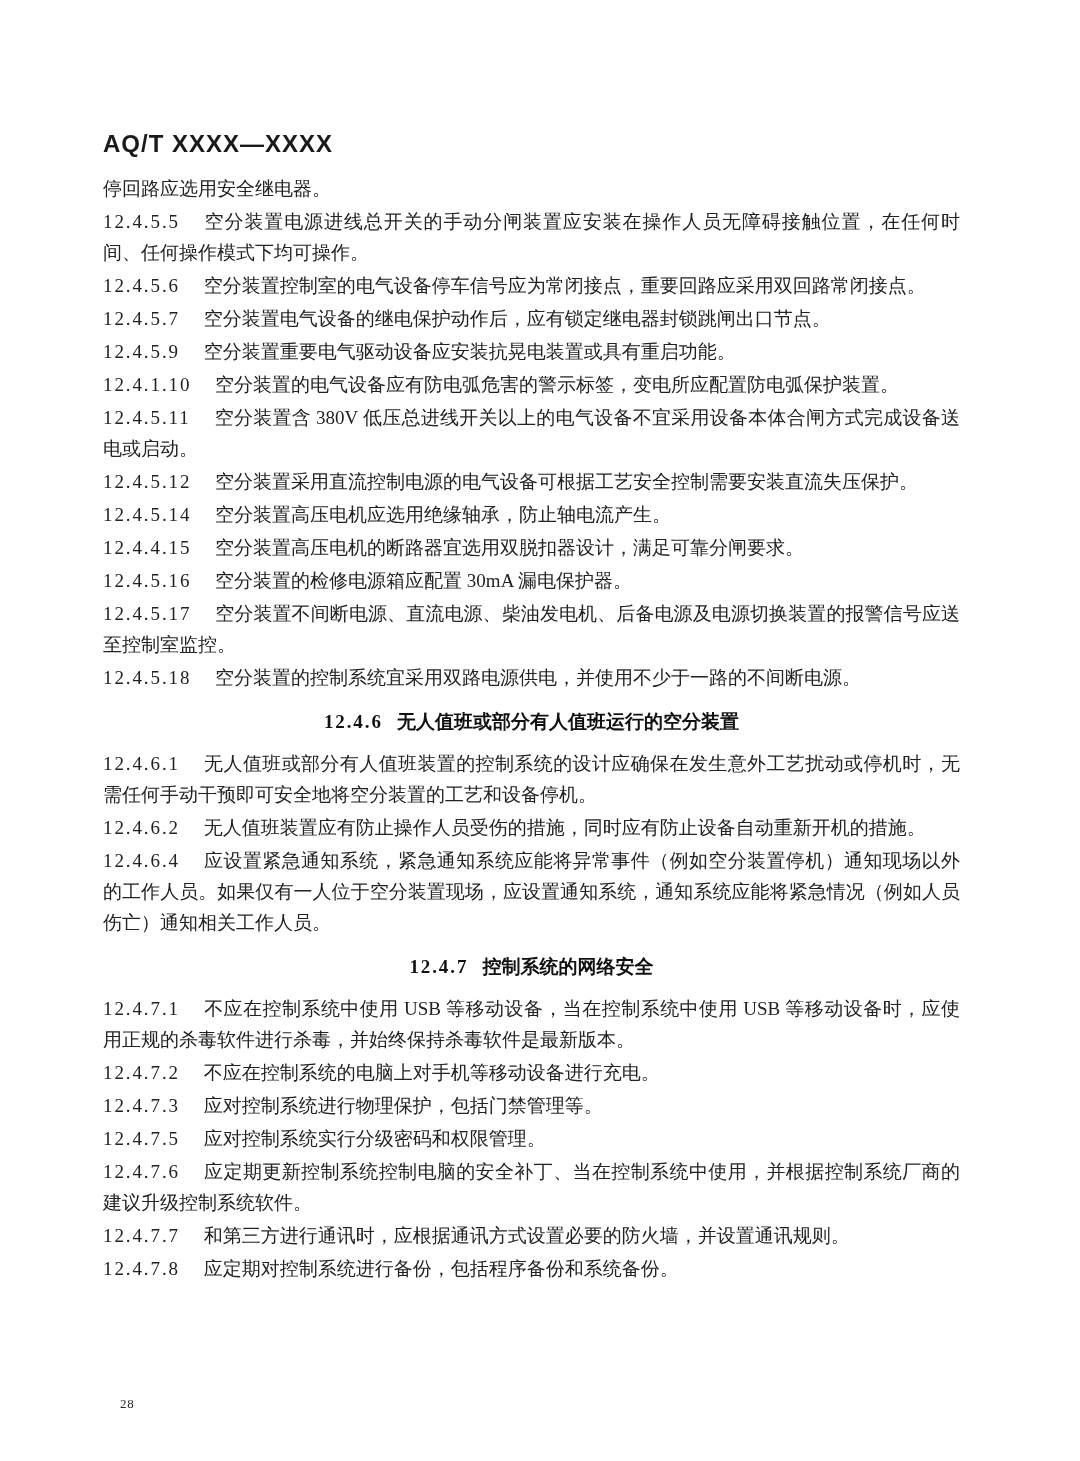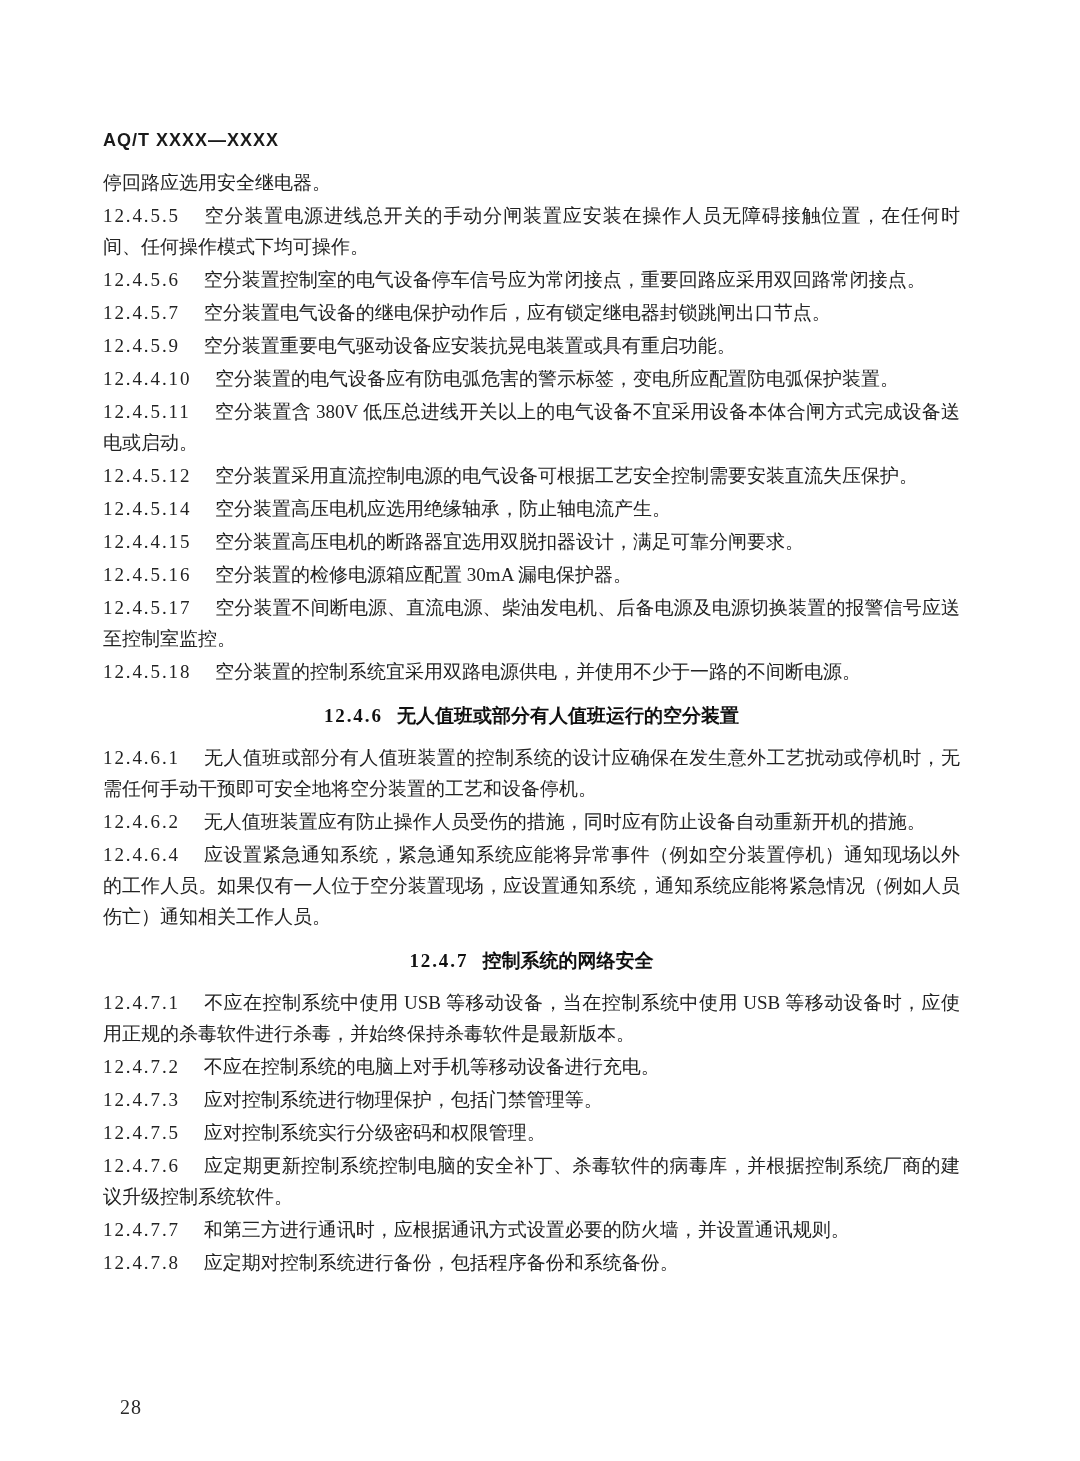--- a/index.html
+++ b/index.html
@@ -15,28 +15,28 @@
     margin:0 auto;
     background:#ffffff;
     color:#1f1f1f;
     overflow:hidden;
   }
   .doc-header{
     position:absolute;
     top:130px;
     left:103px;
     font-family:"Liberation Sans","DejaVu Sans",sans-serif;
-    font-size:18px;
+    font-size:24px;
     font-weight:600;
     letter-spacing:1px;
     color:#1a1a1a;
   }
   .doc-body{
     position:absolute;
-    top:167px;
+    top:173px;
     left:103px;
     width:857px;
   }
   .para{
     margin:0 0 2px 0;
     font-size:19px;
     line-height:31px;
     text-align:justify;
     color:#222222;
   }
@@ -52,53 +52,53 @@
     margin:13px 0 11px 0;
     text-align:center;
   }
   .para.heading .num{
     margin-right:0.75em;
   }
   .page-number{
     position:absolute;
     top:1396px;
     left:120px;
-    font-size:20px;
+    font-size:13px;
     letter-spacing:0.05em;
     color:#2a2a2a;
   }
 </style>
 </head>
 <body>
 
 <div class="page">
   <div class="doc-header">AQ/T XXXX—XXXX</div>
 
   <main class="doc-body">
       <p class="para cont"><span class="txt">停回路应选用安全继电器。</span></p>
       <p class="para clause"><span class="num">12.4.5.5</span><span class="txt">空分装置电源进线总开关的手动分闸装置应安装在操作人员无障碍接触位置，在任何时间、任何操作模式下均可操作。</span></p>
       <p class="para clause"><span class="num">12.4.5.6</span><span class="txt">空分装置控制室的电气设备停车信号应为常闭接点，重要回路应采用双回路常闭接点。</span></p>
       <p class="para clause"><span class="num">12.4.5.7</span><span class="txt">空分装置电气设备的继电保护动作后，应有锁定继电器封锁跳闸出口节点。</span></p>
       <p class="para clause"><span class="num">12.4.5.9</span><span class="txt">空分装置重要电气驱动设备应安装抗晃电装置或具有重启功能。</span></p>
-      <p class="para clause"><span class="num">12.4.4.10</span><span class="txt">空分装置的电气设备应有防电弧危害的警示标签，变电所应配置防电弧保护装置。</span></p>
+      <p class="para clause"><span class="num">12.4.1.10</span><span class="txt">空分装置的电气设备应有防电弧危害的警示标签，变电所应配置防电弧保护装置。</span></p>
       <p class="para clause"><span class="num">12.4.5.11</span><span class="txt">空分装置含 380V 低压总进线开关以上的电气设备不宜采用设备本体合闸方式完成设备送电或启动。</span></p>
       <p class="para clause"><span class="num">12.4.5.12</span><span class="txt">空分装置采用直流控制电源的电气设备可根据工艺安全控制需要安装直流失压保护。</span></p>
       <p class="para clause"><span class="num">12.4.5.14</span><span class="txt">空分装置高压电机应选用绝缘轴承，防止轴电流产生。</span></p>
       <p class="para clause"><span class="num">12.4.4.15</span><span class="txt">空分装置高压电机的断路器宜选用双脱扣器设计，满足可靠分闸要求。</span></p>
       <p class="para clause"><span class="num">12.4.5.16</span><span class="txt">空分装置的检修电源箱应配置 30mA 漏电保护器。</span></p>
       <p class="para clause"><span class="num">12.4.5.17</span><span class="txt">空分装置不间断电源、直流电源、柴油发电机、后备电源及电源切换装置的报警信号应送至控制室监控。</span></p>
       <p class="para clause"><span class="num">12.4.5.18</span><span class="txt">空分装置的控制系统宜采用双路电源供电，并使用不少于一路的不间断电源。</span></p>
       <p class="para heading"><span class="num">12.4.6</span><span class="txt">无人值班或部分有人值班运行的空分装置</span></p>
       <p class="para clause"><span class="num">12.4.6.1</span><span class="txt">无人值班或部分有人值班装置的控制系统的设计应确保在发生意外工艺扰动或停机时，无需任何手动干预即可安全地将空分装置的工艺和设备停机。</span></p>
       <p class="para clause"><span class="num">12.4.6.2</span><span class="txt">无人值班装置应有防止操作人员受伤的措施，同时应有防止设备自动重新开机的措施。</span></p>
       <p class="para clause"><span class="num">12.4.6.4</span><span class="txt">应设置紧急通知系统，紧急通知系统应能将异常事件（例如空分装置停机）通知现场以外的工作人员。如果仅有一人位于空分装置现场，应设置通知系统，通知系统应能将紧急情况（例如人员伤亡）通知相关工作人员。</span></p>
       <p class="para heading"><span class="num">12.4.7</span><span class="txt">控制系统的网络安全</span></p>
       <p class="para clause"><span class="num">12.4.7.1</span><span class="txt">不应在控制系统中使用 USB 等移动设备，当在控制系统中使用 USB 等移动设备时，应使用正规的杀毒软件进行杀毒，并始终保持杀毒软件是最新版本。</span></p>
       <p class="para clause"><span class="num">12.4.7.2</span><span class="txt">不应在控制系统的电脑上对手机等移动设备进行充电。</span></p>
       <p class="para clause"><span class="num">12.4.7.3</span><span class="txt">应对控制系统进行物理保护，包括门禁管理等。</span></p>
       <p class="para clause"><span class="num">12.4.7.5</span><span class="txt">应对控制系统实行分级密码和权限管理。</span></p>
-      <p class="para clause"><span class="num">12.4.7.6</span><span class="txt">应定期更新控制系统控制电脑的安全补丁、杀毒软件的病毒库，并根据控制系统厂商的建议升级控制系统软件。</span></p>
+      <p class="para clause"><span class="num">12.4.7.6</span><span class="txt">应定期更新控制系统控制电脑的安全补丁、当在控制系统中使用，并根据控制系统厂商的建议升级控制系统软件。</span></p>
       <p class="para clause"><span class="num">12.4.7.7</span><span class="txt">和第三方进行通讯时，应根据通讯方式设置必要的防火墙，并设置通讯规则。</span></p>
       <p class="para clause"><span class="num">12.4.7.8</span><span class="txt">应定期对控制系统进行备份，包括程序备份和系统备份。</span></p>
     </main>
 
   <div class="page-number">28</div>
 </div>
 
 </body></html>

